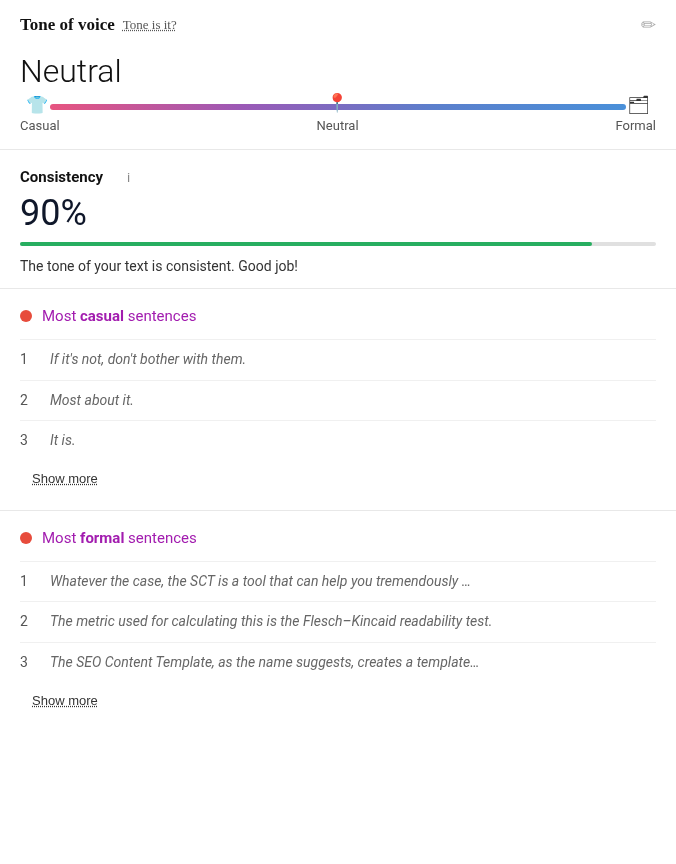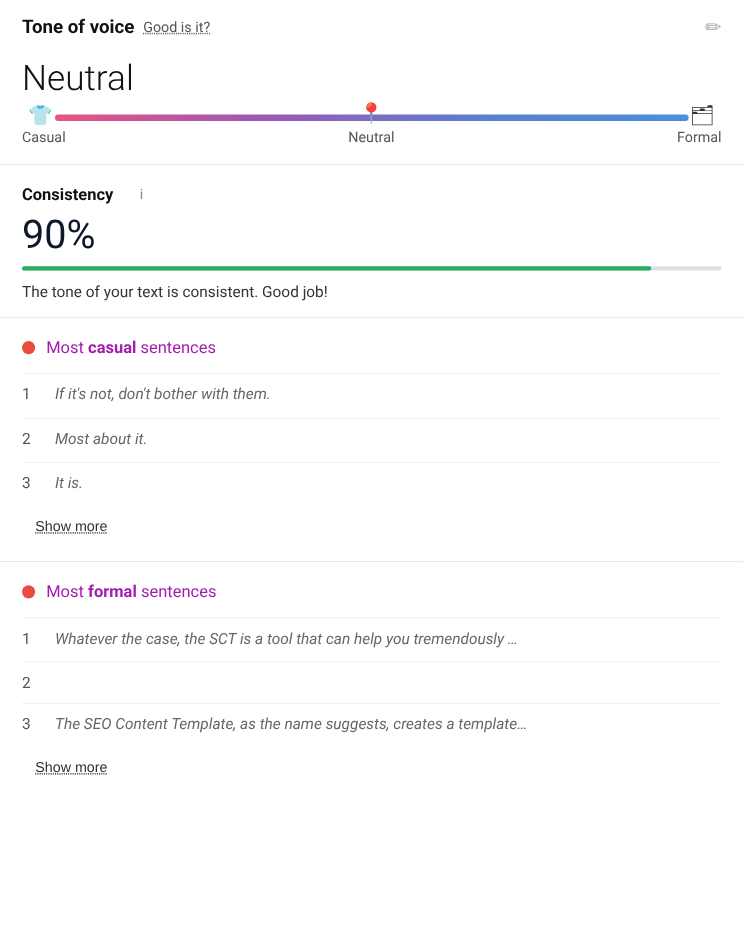--- a/index.html
+++ b/index.html
@@ -9,20 +9,21 @@
       width: 676px;
       min-height: 864px;
       color: #333;
     }
 
     .header {
       display: flex;
       align-items: center;
       justify-content: space-between;
       padding: 14px 20px 10px 20px;
+      font-family: Liberation Serif, serif;
     }
 
     .header-left {
       display: flex;
       align-items: center;
       gap: 8px;
     }
 
     .header-title {
       font-size: 17px;
@@ -214,21 +215,21 @@
       background: none;
       border: none;
     }
   </style>
 </head>
 <body>
 
 <div class="header">
   <div class="header-left">
     <span class="header-title">Tone of voice</span>
-    <span class="header-link">Good is it?</span>
+    <span class="header-link">Tone is it?</span>
   </div>
   <span class="edit-icon">✏</span>
 </div>
 
 <div class="tone-label">Neutral</div>
 
 <div class="slider-section">
   <div class="slider-wrapper">
 
     <span class="slider-left-icon">👕</span>
@@ -294,20 +295,21 @@
       <span>Most </span><strong>formal</strong><span> sentences</span>
     </span>
   </div>
 
   <div class="sentence-row">
     <span class="sentence-num">1</span>
     <span class="sentence-text">Whatever the case, the SCT is a tool that can help you tremendously …</span>
   </div>
   <div class="sentence-row">
     <span class="sentence-num">2</span>
+    <span class="sentence-text">The metric used for calculating this is the Flesch–Kincaid readability test.</span>
   </div>
   <div class="sentence-row">
     <span class="sentence-num">3</span>
     <span class="sentence-text">The SEO Content Template, as the name suggests, creates a template…</span>
   </div>
 
   <button class="show-more-btn">Show more</button>
 </div>
 
 </body></html>

